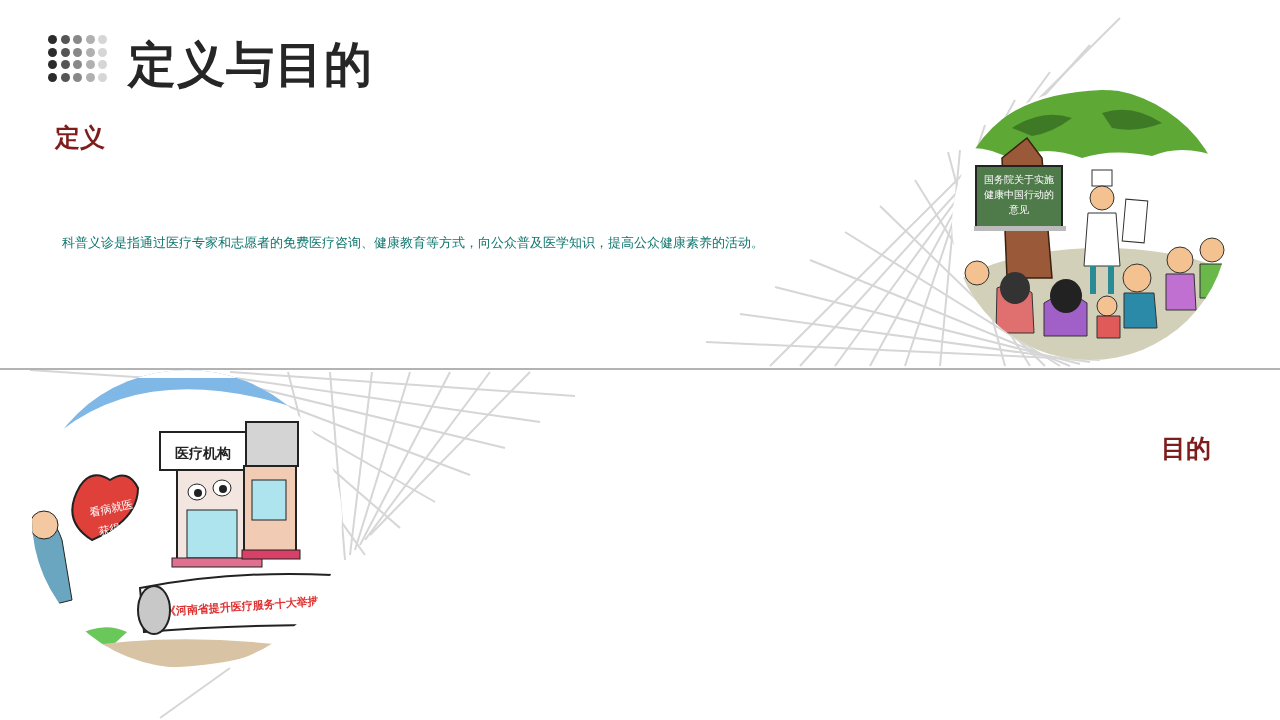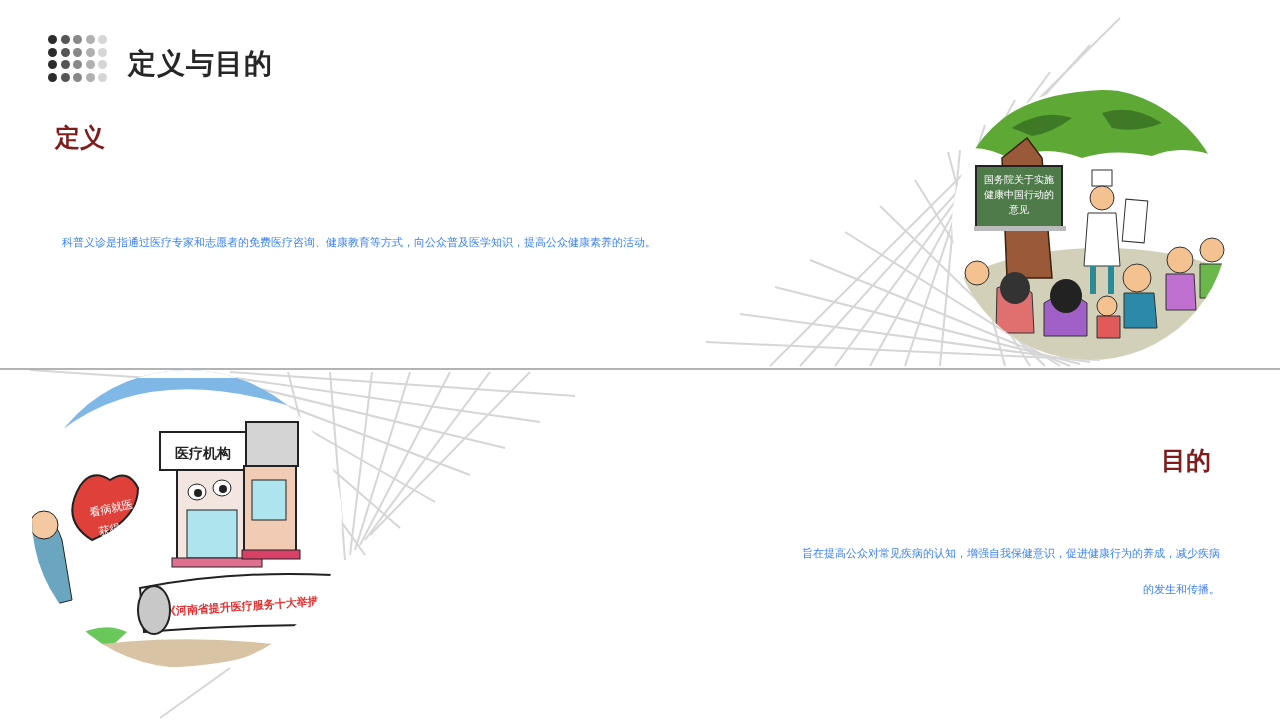--- a/index.html
+++ b/index.html
@@ -15,31 +15,31 @@
     
     .dot-grid {
       position: absolute; left: 48px; top: 35px;
       display: grid; grid-template-columns: repeat(5, 10px); grid-auto-rows: 10px;
       column-gap: 2.5px; row-gap: 2.5px;
     }
     .dot { width: 9px; height: 9px; border-radius: 50%; }
 
     .page-title {
       position: absolute; left: 128px; top: 38px;
-      font-size: 28px; font-weight: bold; letter-spacing: 1px; color: #262626;
+      font-size: 48px; font-weight: bold; letter-spacing: 1px; color: #262626;
       line-height: 52px;
     }
     .section-heading {
       position: absolute; font-size: 25px; font-weight: bold; color: #7f1d1d; line-height: 34px;
     }
     .h-def { left: 55px; top: 121px; }
-    .h-purpose { left: 1161px; top: 432px; margin-top: 12px; }
+    .h-purpose { left: 1161px; top: 432px; }
 
     .body-text {
-      position: absolute; font-size: 11px; line-height: 36px; color: #3b82f6;
+      position: absolute; font-size: 13px; line-height: 36px; color: #0f766e;
     }
     .t-def { left: 62px; top: 225px; width: 770px; }
     .t-purpose { left: 450px; top: 536px; width: 770px; text-align: right; }
 
     .divider {
       position: absolute; left: 0; top: 368px; width: 1280px; height: 2px; background: #b3b3b3;
     }
 
     .deco-svg { position: absolute; left: 0; top: 0; }
 
@@ -118,24 +118,20 @@
       <span class="dot" style="background: rgb(214, 214, 214);"></span>
     </div>
   <div class="page-title">定义与目的</div>
 
   <div class="section-heading h-def">定义</div>
   <div class="body-text t-def">科普义诊是指通过医疗专家和志愿者的免费医疗咨询、健康教育等方式，向公众普及医学知识，提高公众健康素养的活动。</div>
 
   <div class="divider"></div>
 
   <div class="section-heading h-purpose">目的</div>
-  <div class="body-text t-purpose">
-    <div>旨在提高公众对常见疾病的认知，增强自我保健意识，促进健康行为的养成，减少疾病</div>
-    <div>的发生和传播。</div>
-  </div>
 
   <div class="ill ill-top">
     <svg width="276" height="272" viewBox="0 0 276 272">
       <rect width="276" height="272" fill="#ffffff"></rect>
       <path d="M150 0 Q230 10 276 80 L276 0 Z" fill="#7fcfe8"></path>
       <path d="M20 60 Q60 5 150 2 Q220 2 270 70 Q230 55 200 68 Q160 60 130 70 Q90 55 60 72 Q40 60 20 60 Z" fill="#5ea836"></path>
       <path d="M60 40 Q90 20 120 30 Q100 45 80 48 Z" fill="#3e7a25"></path>
       <path d="M150 25 Q180 15 210 35 Q185 45 160 40 Z" fill="#3e7a25"></path>
       <ellipse cx="150" cy="230" rx="170" ry="70" fill="#d2d0b8"></ellipse>
       <path d="M50 70 L75 50 L90 70 L100 190 L55 190 Z" fill="#9a5a3a" stroke="#3a2010" stroke-width="1.5"></path>

